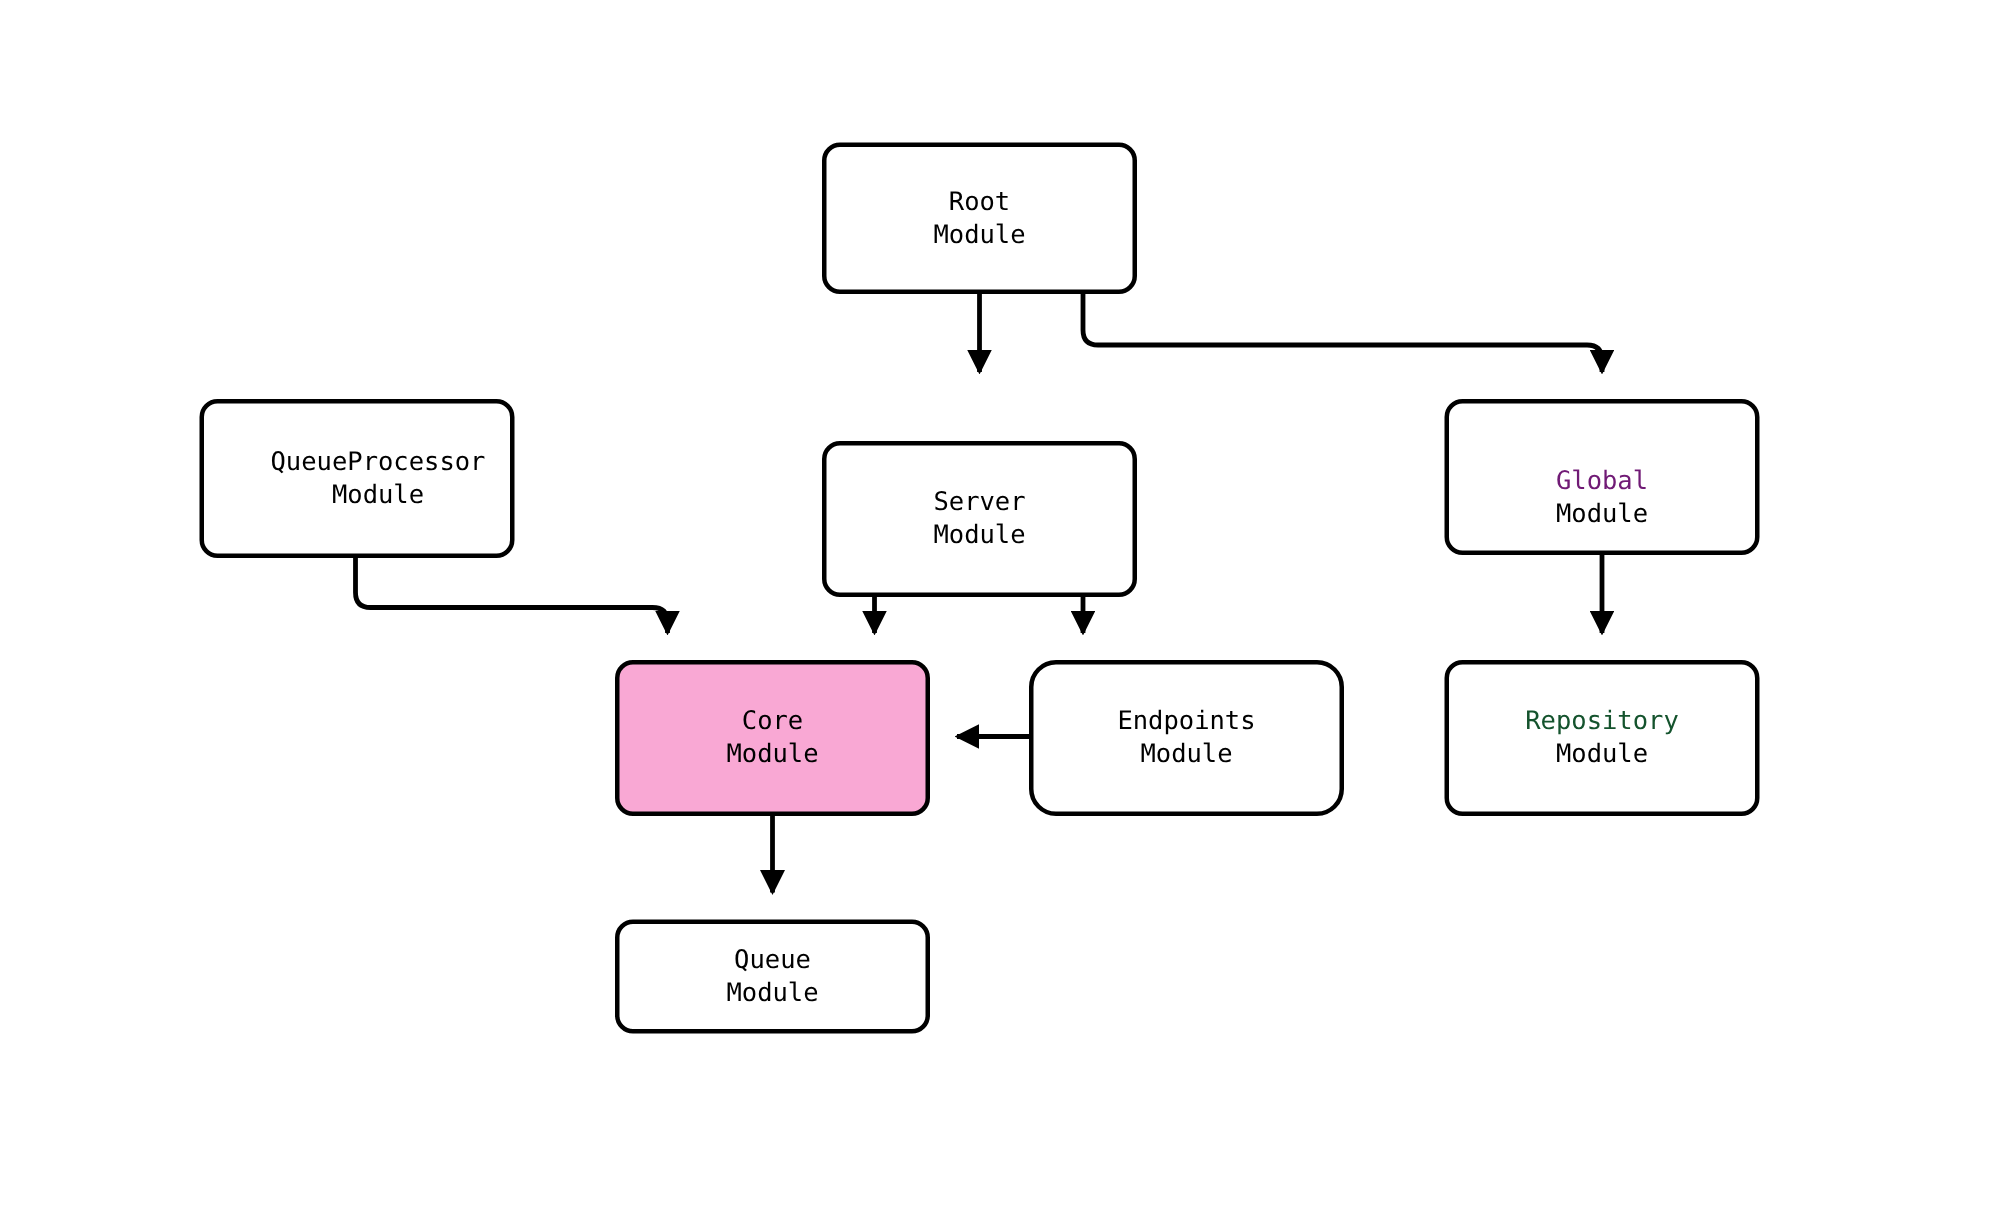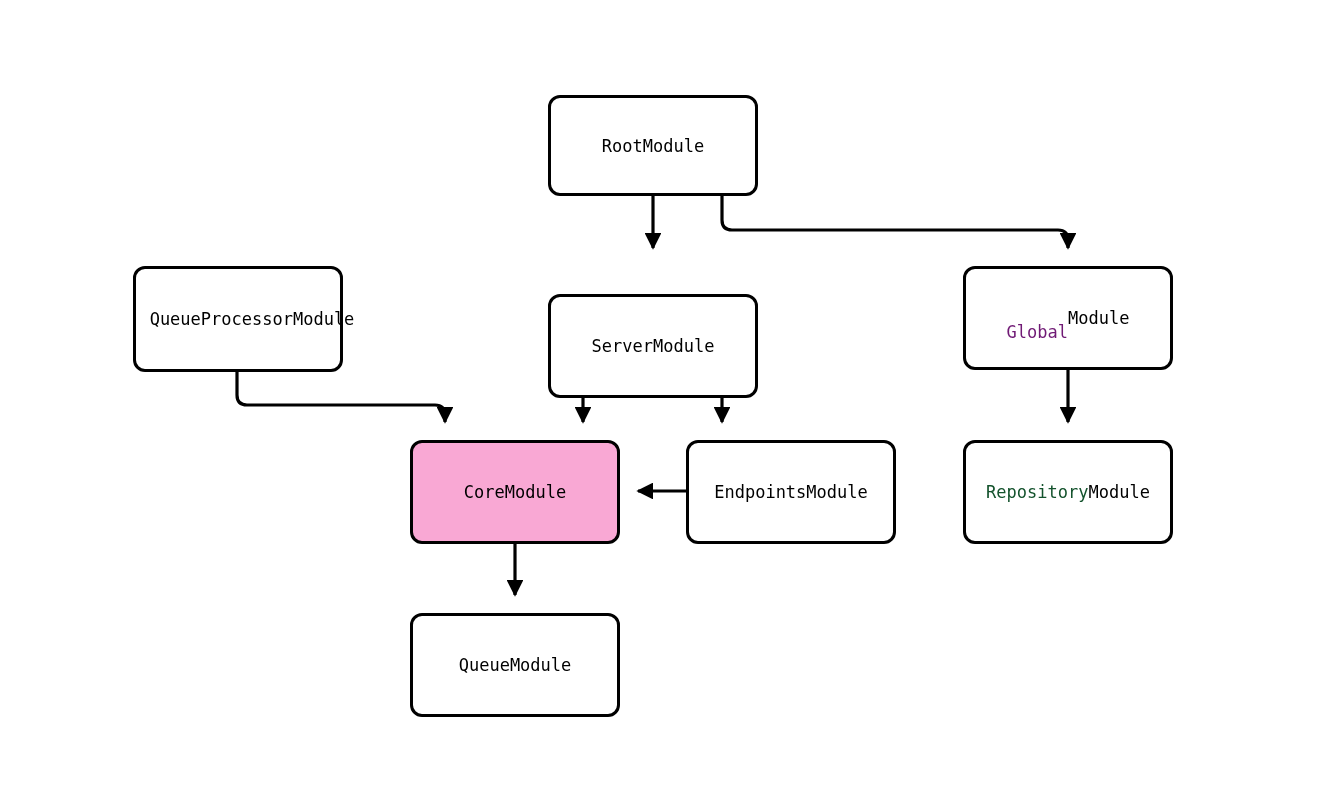--- a/index.html
+++ b/index.html
@@ -28,21 +28,21 @@
     height: 809px;
     pointer-events: none;
   }
   .node {
     position: absolute;
     box-sizing: border-box;
     background: #ffffff;
     border: 3px solid #000000;
     border-radius: 12px;
     display: flex;
-    flex-direction: row;
+    flex-direction: column;
     align-items: center;
     justify-content: center;
     z-index: 2;
   }
   .node-label {
     font-family: "DejaVu Sans Mono", "Liberation Mono", monospace;
     font-size: 17px;
     line-height: 22px;
     color: #000000;
     text-align: center;
@@ -113,28 +113,28 @@
   <div class="node" style="left: 963px; top: 266px; width: 210px; height: 104px; border-color: rgb(0, 0, 0); background: rgb(255, 255, 255);">
     <span class="node-label" style="color: #701a75; margin-top: 28px;">Global</span>
     <span class="node-label" style="color: rgb(0, 0, 0);">Module</span>
   </div>
 
   <div class="node" style="left: 410px; top: 440px; width: 210px; height: 104px; border-color: rgb(0, 0, 0); background: #f9a8d4;">
     <span class="node-label" style="color: rgb(0, 0, 0);">Core</span>
     <span class="node-label" style="color: rgb(0, 0, 0);">Module</span>
   </div>
 
-  <div class="node" style="left: 686px; top: 440px; width: 210px; height: 104px; border-color: rgb(0, 0, 0); background: rgb(255, 255, 255);">
+  <div class="node" style="left: 686px; top: 440px; width: 210px; height: 104px; border-color: rgb(0, 0, 0); background: rgb(255, 255, 255); border-radius: 18px;">
     <span class="node-label" style="color: rgb(0, 0, 0);">Endpoints</span>
     <span class="node-label" style="color: rgb(0, 0, 0);">Module</span>
   </div>
 
   <div class="node" style="left: 963px; top: 440px; width: 210px; height: 104px; border-color: rgb(0, 0, 0); background: rgb(255, 255, 255);">
     <span class="node-label" style="color: #14532d;">Repository</span>
     <span class="node-label" style="color: rgb(0, 0, 0);">Module</span>
   </div>
 
-  <div class="node" style="left: 410px; top: 613px; width: 210px; height: 104px; border-color: rgb(0, 0, 0); background: rgb(255, 255, 255);">
+  <div class="node" style="left: 410px; top: 613px; width: 210px; height: 76px; border-color: rgb(0, 0, 0); background: rgb(255, 255, 255);">
     <span class="node-label" style="color: rgb(0, 0, 0);">Queue</span>
     <span class="node-label" style="color: rgb(0, 0, 0);">Module</span>
   </div>
 
 </div>
 
 </body></html>

